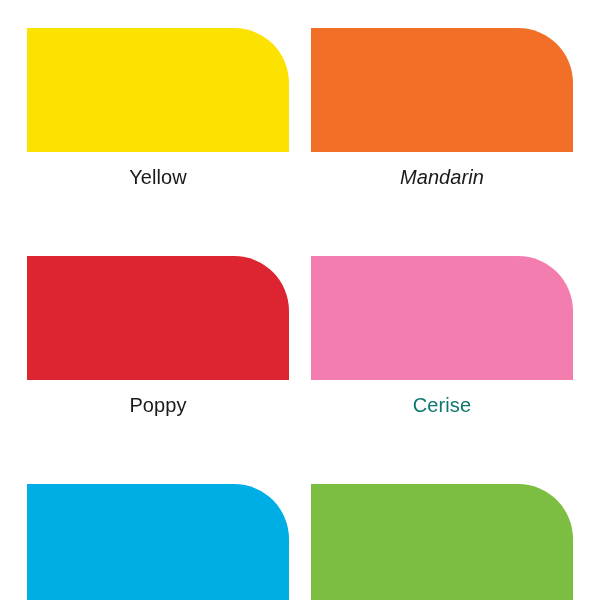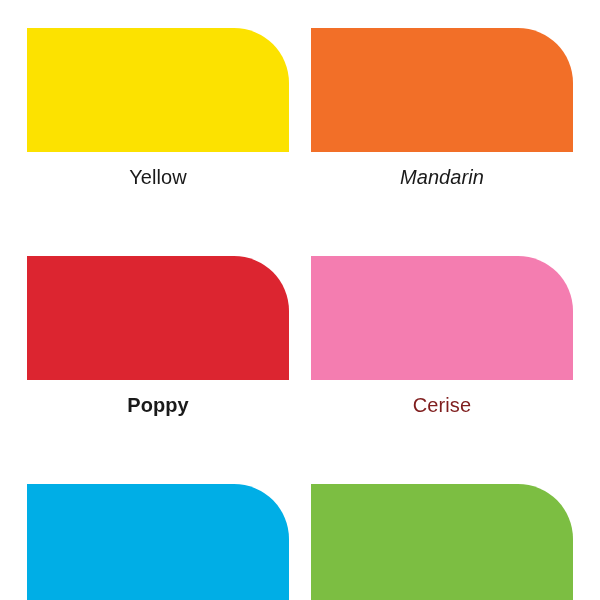--- a/index.html
+++ b/index.html
@@ -75,26 +75,26 @@
       <span class="swatch-label" style="color: rgb(26, 26, 26);">Yellow</span>
     </div>
 
     <div class="swatch-cell">
       <span class="swatch-chip" style="background: rgb(242, 111, 40);"></span>
       <span class="swatch-label" style="color: rgb(26, 26, 26); font-style: italic;">Mandarin</span>
     </div>
 
     <div class="swatch-cell">
       <span class="swatch-chip" style="background: rgb(220, 37, 48);"></span>
-      <span class="swatch-label" style="color: rgb(26, 26, 26); font-weight: bold;">Poppy</span>
+      <span class="swatch-label" style="color: rgb(26, 26, 26);">Poppy</span>
     </div>
 
     <div class="swatch-cell">
       <span class="swatch-chip" style="background: rgb(244, 125, 176);"></span>
-      <span class="swatch-label" style="color: #7f1d1d;">Cerise</span>
+      <span class="swatch-label" style="color: #0f766e;">Cerise</span>
     </div>
 
     <div class="swatch-cell">
       <span class="swatch-chip" style="background: rgb(0, 174, 230);"></span>
 
     </div>
 
     <div class="swatch-cell">
       <span class="swatch-chip" style="background: rgb(124, 190, 66);"></span>
 

